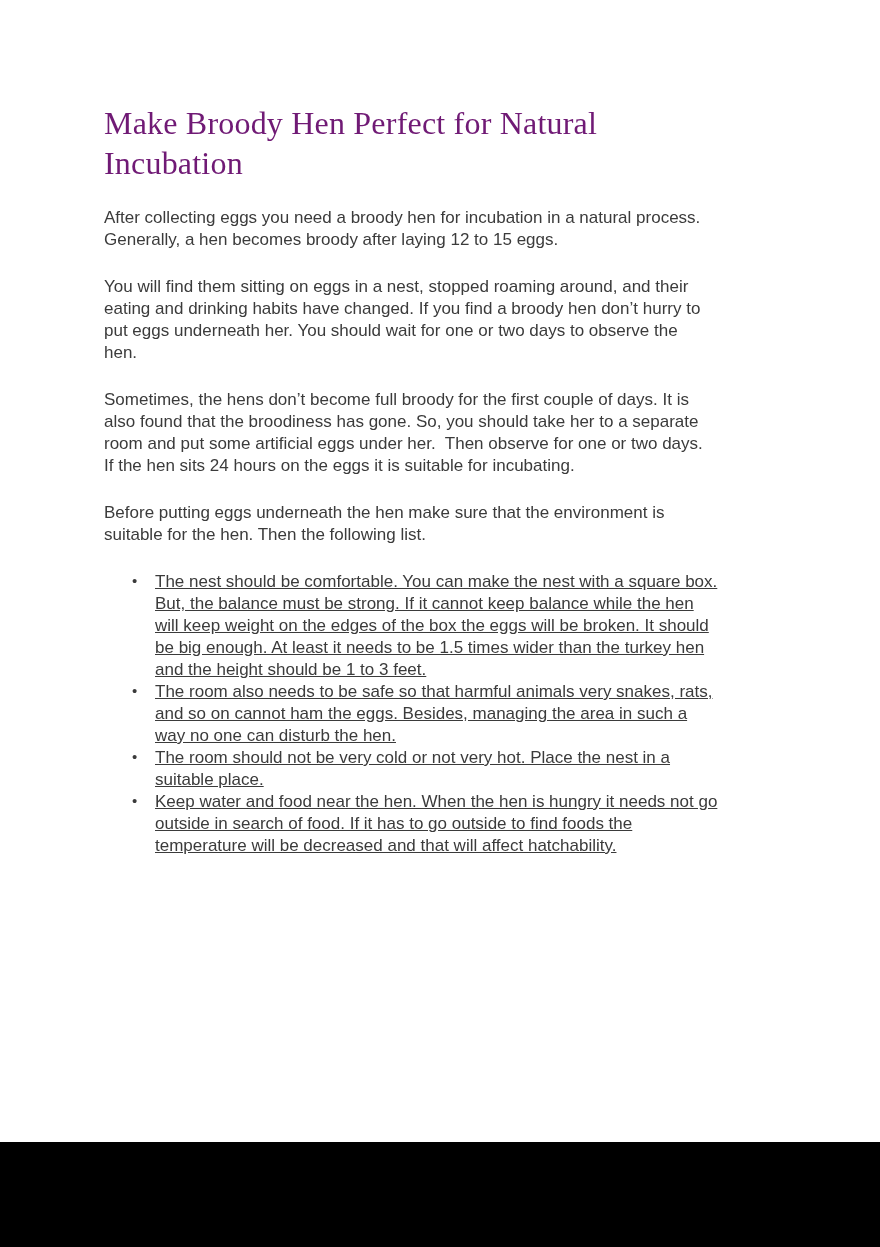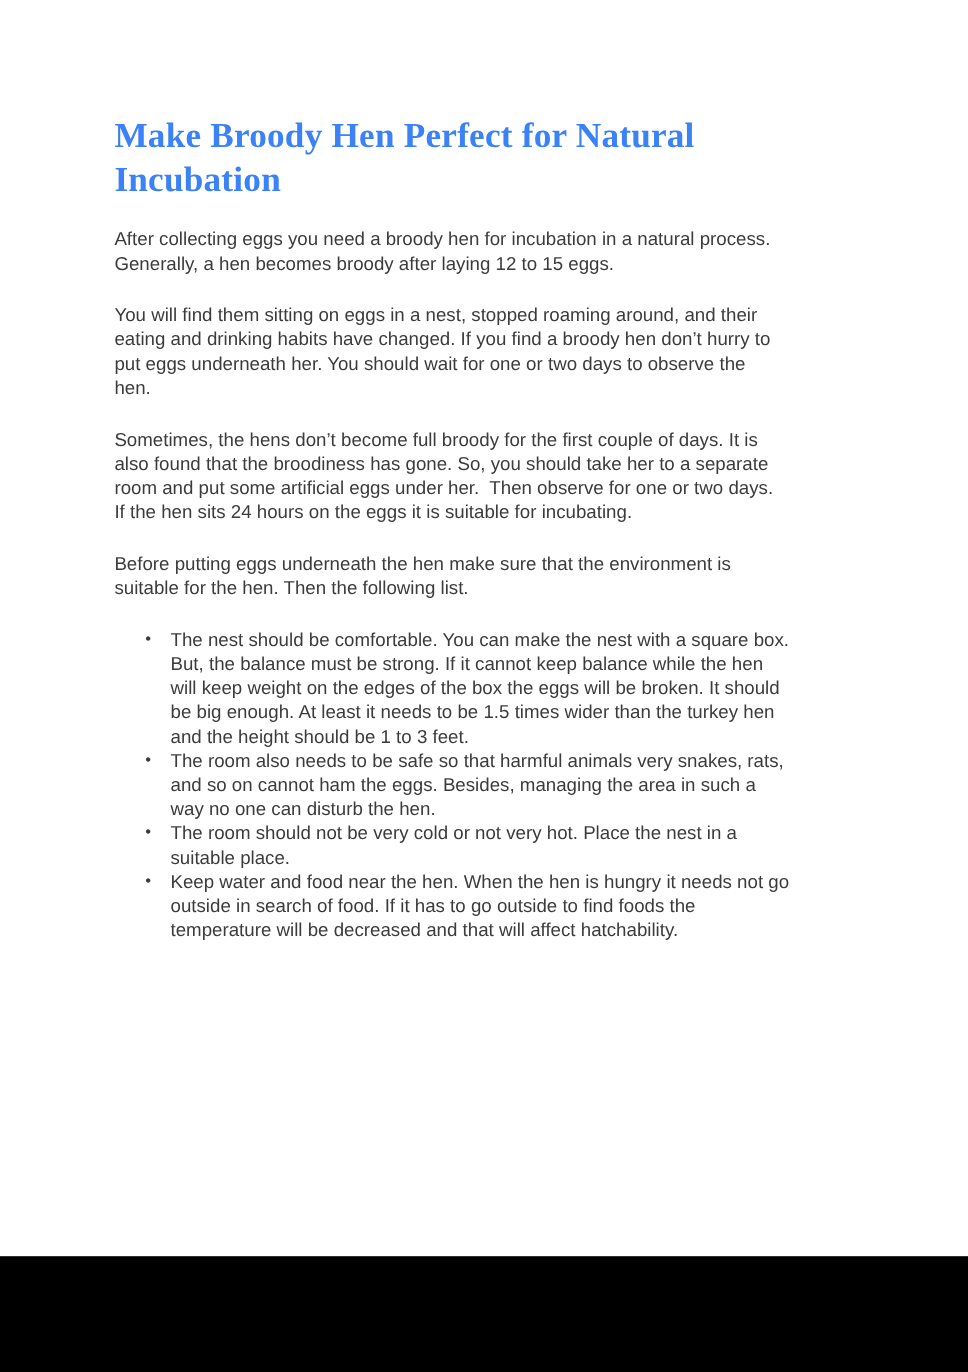--- a/index.html
+++ b/index.html
@@ -14,22 +14,22 @@
   }
   .content {
     position: absolute;
     left: 104px;
     top: 0;
     width: 700px;
     padding-top: 103px;
   }
   h1, h2 {
     font-family: "Liberation Serif", "DejaVu Serif", serif;
-    font-weight: 700;
-    color: #3b82f6;
+    font-weight: 400;
+    color: #701a75;
     white-space: pre-line;
     letter-spacing: 0.2px;
   }
   h1 {
     font-size: 32px;
     line-height: 40px;
     margin: 0 0 24px 0;
   }
   h2 {
     font-size: 31px;
@@ -39,20 +39,21 @@
   p {
     font-size: 17px;
     line-height: 22px;
     margin: 0 0 25px 0;
     white-space: pre-line;
   }
   ul.checklist {
     list-style: none;
     margin: 0;
     padding: 0 0 0 51px;
+    text-decoration: underline;
   }
   ul.checklist li {
     position: relative;
     font-size: 17px;
     line-height: 22px;
     white-space: pre-line;
   }
   ul.checklist li::before {
     content: "\2022";
     position: absolute;

